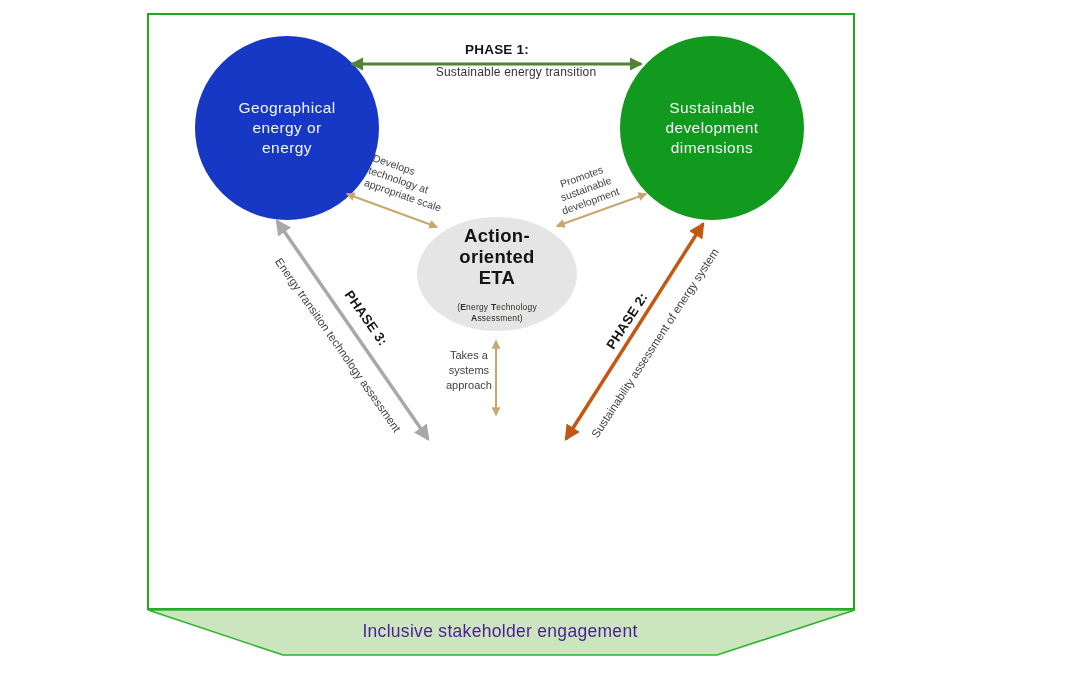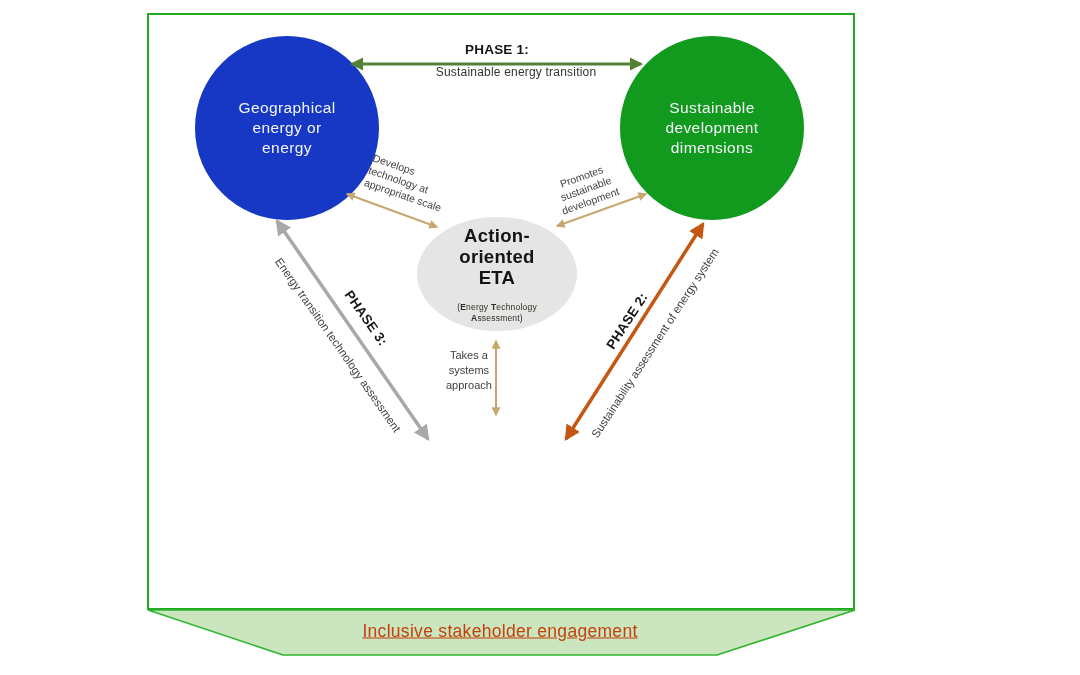--- a/index.html
+++ b/index.html
@@ -29,21 +29,21 @@
   .small-note{font-size:10.5px;line-height:13px;color:#3f3f3f;}
   .develops{left:407px;top:183px;transform:translate(-50%,-50%) rotate(19deg);text-align:left;}
   .promotes{left:586px;top:189px;transform:translate(-50%,-50%) rotate(-20deg);text-align:center;}
   .takes{left:446px;top:348px;font-size:11px;line-height:15px;text-align:center;}
 
   .p3-title{left:366px;top:318px;transform:translate(-50%,-50%) rotate(55deg);}
   .p3-sub{left:338px;top:345px;transform:translate(-50%,-50%) rotate(55deg);font-size:11.5px;color:#404040;}
   .p2-title{left:627px;top:321px;transform:translate(-50%,-50%) rotate(-57deg);}
   .p2-sub{left:655px;top:343px;transform:translate(-50%,-50%) rotate(-57deg);font-size:11.5px;color:#404040;}
 
-  .banner-label{left:500px;top:631px;transform:translate(-50%,-50%);font-size:17.5px;color:#c2410c;letter-spacing:.3px;white-space:nowrap;text-decoration:underline;}
+  .banner-label{left:500px;top:631px;transform:translate(-50%,-50%);font-size:17.5px;color:#4c1d95;letter-spacing:.3px;white-space:nowrap;}
 </style>
 </head>
 <body>
 
 <div class="canvas">
 
   <div class="frame"></div>
 
   <div class="node node-geo">
     <div>

